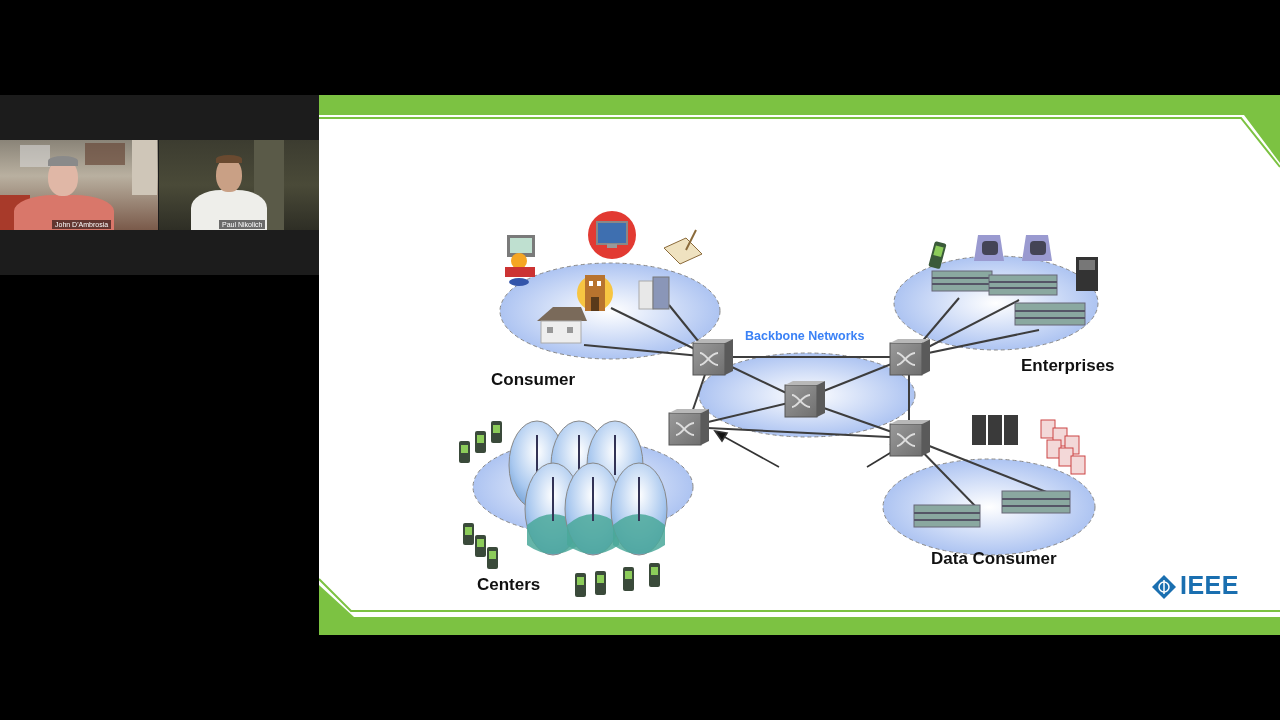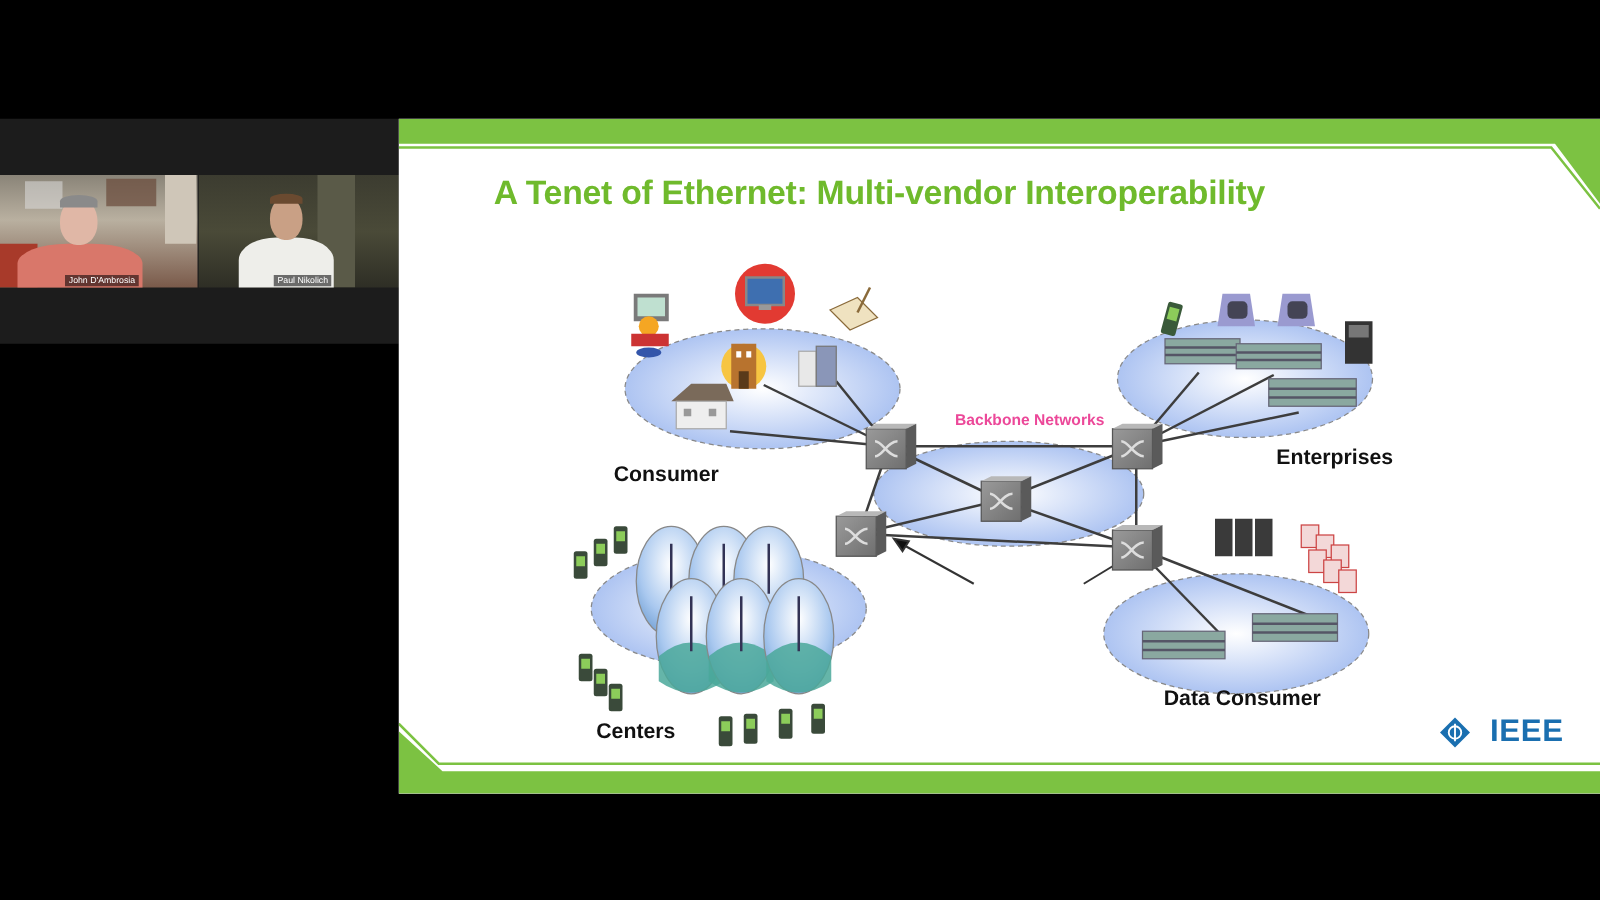--- a/index.html
+++ b/index.html
@@ -9,22 +9,22 @@
   .tile-1 { left:0; width:158px; background:linear-gradient(180deg,#8a8478 0%,#b9b0a0 40%,#7a5a4a 100%); }
   .tile-2 { left:159px; width:160px; background:linear-gradient(180deg,#3c3c30 0%,#4a4a38 50%,#2e2e25 100%); }
   .person { position:absolute; }
   .head { position:absolute; border-radius:50% 50% 45% 45%; }
   .torso { position:absolute; border-radius:40% 40% 0 0; }
   .name-tag { position:absolute; bottom:1px; font-size:7px; color:#fff; background:rgba(0,0,0,0.55); padding:1px 3px; white-space:nowrap; }
   .side-ctrl { position:absolute; left:1px; width:14px; height:16px; background:#3a3a3a; color:#ccc; font-size:9px; text-align:center; line-height:16px; }
   .slide { position:absolute; left:319px; top:95px; width:961px; height:540px; background:#fff; overflow:hidden; }
   .slide-title { position:absolute; left:76px; top:44px; font-size:27px; font-weight:bold; color:#6fba2c; letter-spacing:-0.2px; }
   .zone-label { position:absolute; font-size:17px; font-weight:bold; color:#111; }
-  .small-label { position:absolute; font-size:12.5px; font-weight:bold; color:#ec4899; text-align:center; line-height:15px;margin-left:19px; }
-  .ieee { position:absolute; left:832px; top:476px; display:flex; align-items:center; gap:15px; }
+  .small-label { position:absolute; font-size:12.5px; font-weight:bold; color:#3b82f6; text-align:center; line-height:15px; }
+  .ieee { position:absolute; left:832px; top:476px; display:flex; align-items:flex-end; gap:3px; }
   .ieee-text { font-size:25px; font-weight:bold; color:#1a6fb0; letter-spacing:0.5px; }
 </style>
 </head>
 <body>
 
 <div class="video-panel">
   <div class="side-ctrl" style="top:45px;">⇲</div>
   <div class="side-ctrl" style="top:63px;">⇆</div>
 
   <div class="tile tile-1">
@@ -296,21 +296,20 @@
           <rect x="304" y="472" width="11" height="24" rx="2"></rect>
           <rect x="306" y="476" width="7" height="8" fill="#8ccc5a"></rect>
         </g>
       <g>
           <rect x="330" y="468" width="11" height="24" rx="2"></rect>
           <rect x="332" y="472" width="7" height="8" fill="#8ccc5a"></rect>
         </g>
     </g>
   </svg>
 
-  <div class="slide-title">A Tenet of Ethernet: Multi-vendor Interoperability</div>
 
   <div class="zone-label" style="left:172px;top:275px;text-align:center;">Consumer</div>
   <div class="zone-label" style="left:702px;top:261px;">Enterprises</div>
   <div class="zone-label" style="left:158px;top:480px;">Centers</div>
   <div class="zone-label" style="left:612px;top:454px;">Data Consumer</div>
 
   <div class="small-label" style="left:426px;top:234px;">Backbone Networks</div>
 
   <div class="ieee">
     <svg width="26" height="26">

